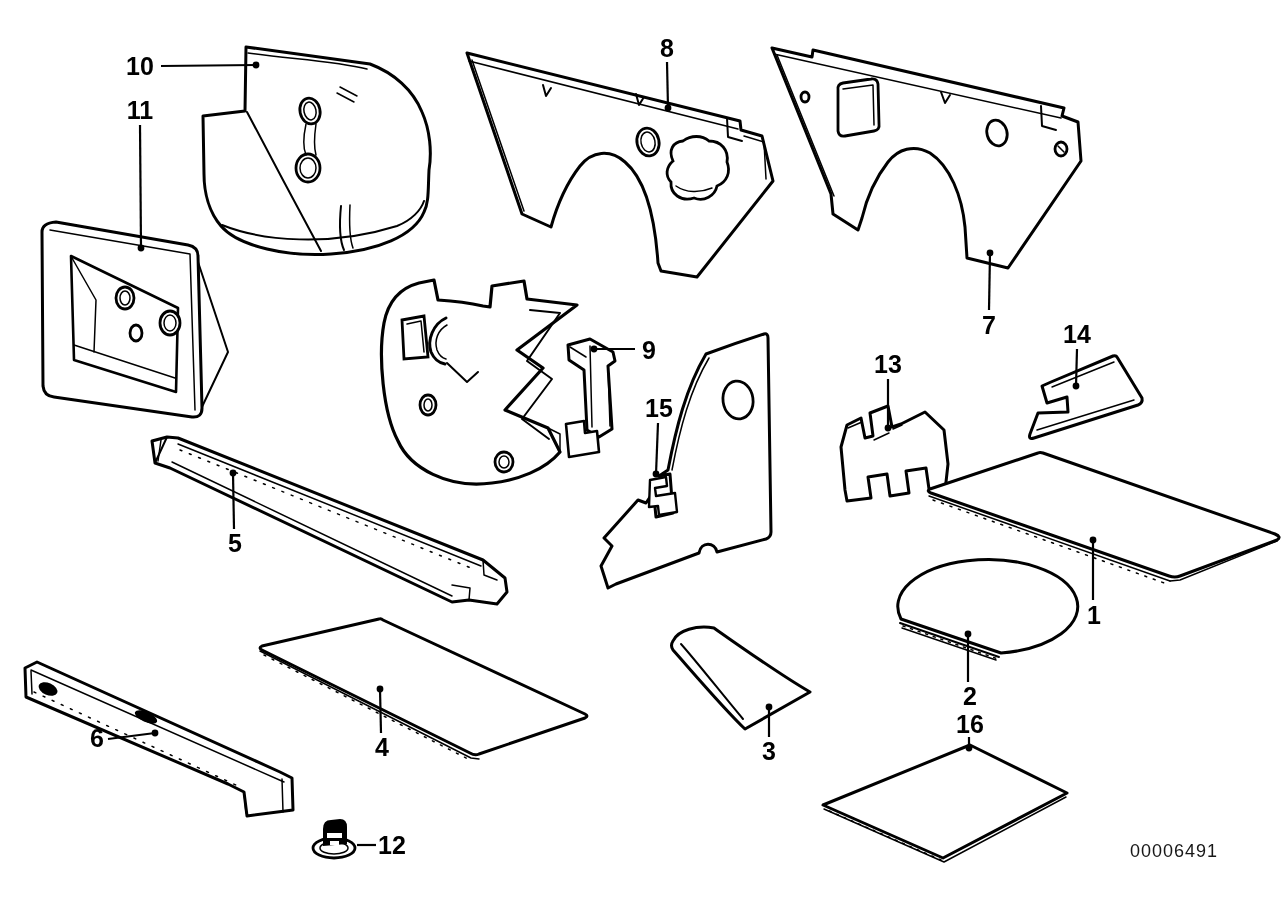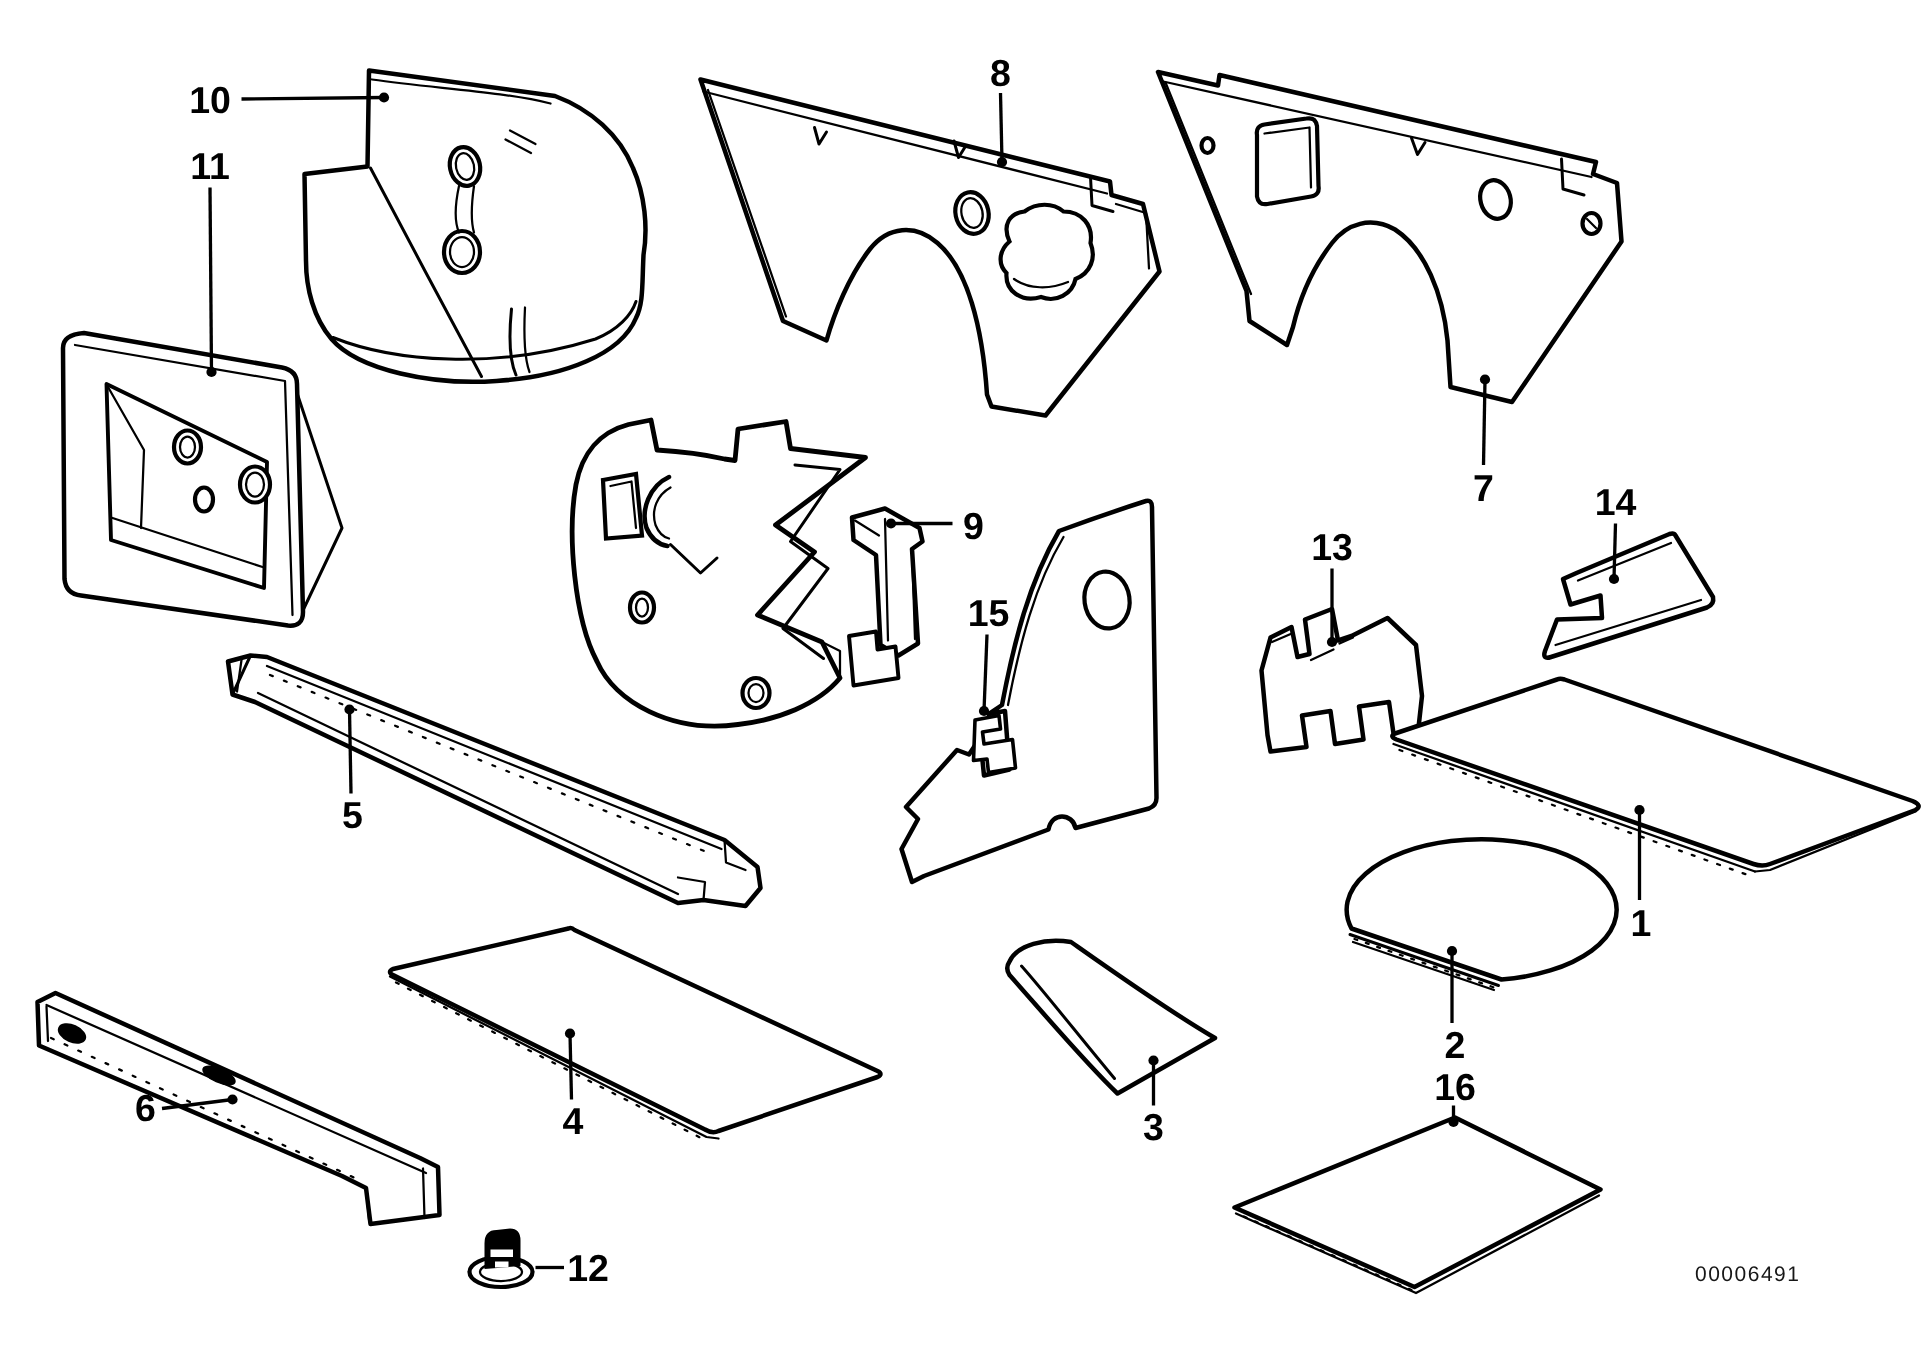--- a/index.html
+++ b/index.html
@@ -8,21 +8,21 @@
   svg{position:absolute;left:0;top:0;}
   .outline{fill:#ffffff;stroke:#000;stroke-width:3;stroke-linejoin:round;stroke-linecap:round;}
   .detail{fill:none;stroke:#000;stroke-width:2;stroke-linejoin:round;stroke-linecap:round;}
   .thin{stroke-width:1.5;}
   .hole{fill:#ffffff;stroke:#000;stroke-width:2.8;}
   .filled{fill:#000;stroke:none;}
   .callout-line{stroke:#000;stroke-width:2.2;}
   .callout-dot{fill:#000;}
   .callout-label{font-family:"Liberation Sans",sans-serif;font-weight:bold;font-size:25px;fill:#000;
                  text-anchor:middle;}
-  #drawing-number{position:absolute;left:1130px;top:841px;font-size:14px;color:#171717;
+  #drawing-number{position:absolute;left:1130px;top:841px;font-size:18px;color:#171717;
                   letter-spacing:1px;font-family:"Liberation Sans",sans-serif;}
 </style>
 </head>
 <body>
 
 <div id="stage">
   <svg width="1288" height="910" viewBox="0 0 1288 910">
 
     <g>
       <path class="outline" d="M246,47 L370,64 C394,73 413,90 422,112 C430,130 432,152 429,170

